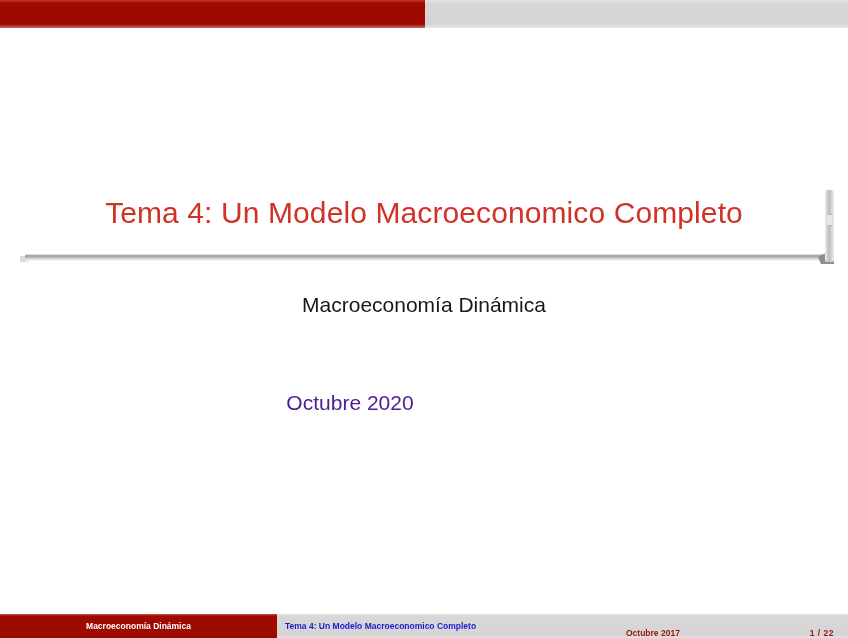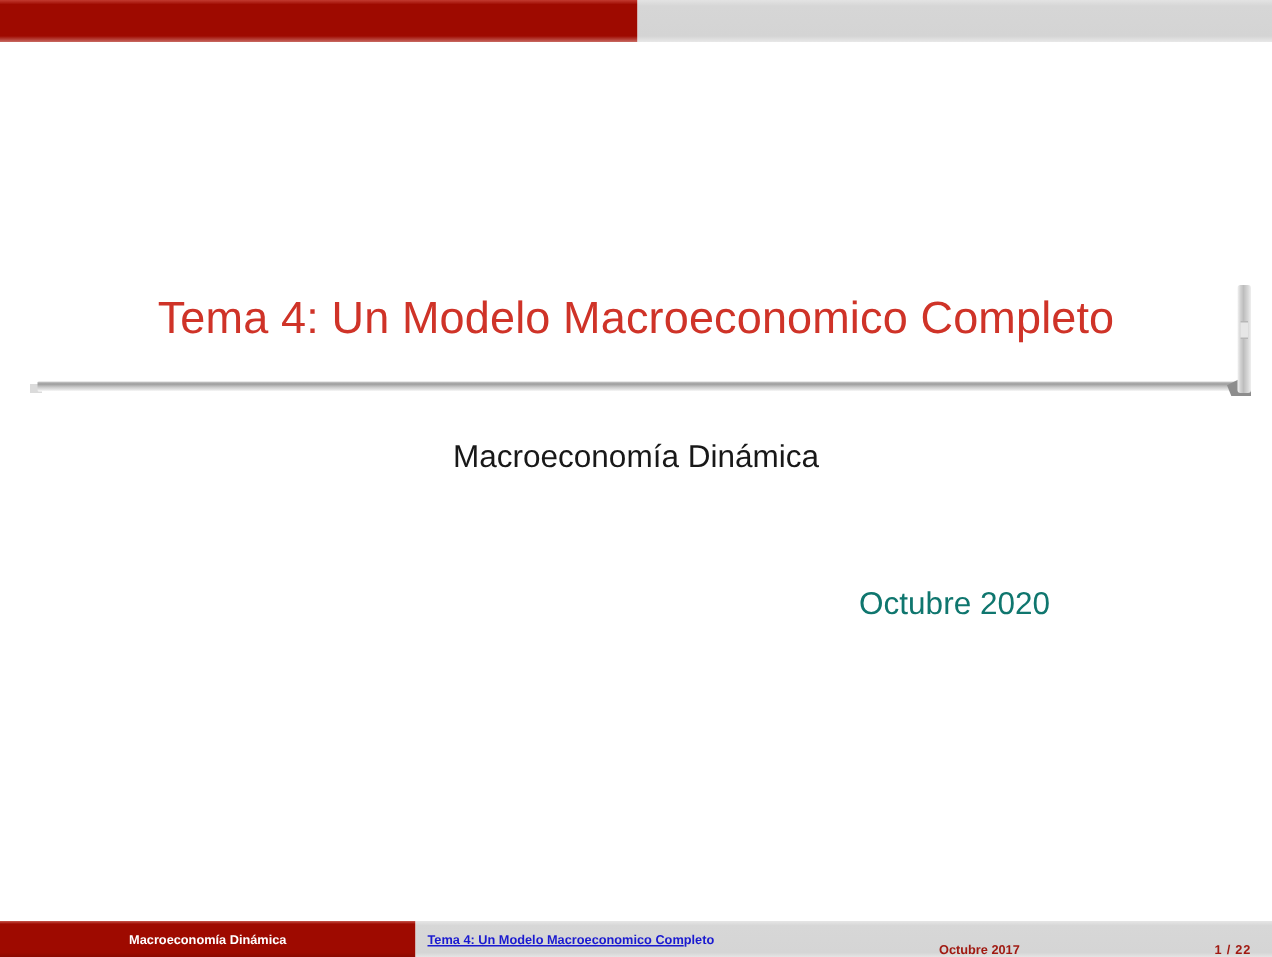--- a/index.html
+++ b/index.html
@@ -137,23 +137,23 @@
     color: #181818;
     white-space: nowrap;
   }
 
   
   #date {
     position: absolute;
     left: 0;
     top: 391px;
     width: 700px;
-    text-align: right;
+    text-align: center;
     font-size: 21px;
-    color: #0f766e;
+    color: #4c1d95;
     white-space: nowrap;
   }
 
   
   #footbar {
     position: absolute;
     left: 0;
     bottom: 0;
     width: 848px;
     height: 24px;
@@ -184,21 +184,20 @@
     padding-left: 8px;
     overflow: hidden;
     white-space: nowrap;
   }
   #foot-title-link {
     color: #1a1ad0;
     text-decoration: none;
     display: inline-block;
   }
   #foot-title-link .underlined {
-    text-decoration: underline;
     margin-top: 40px;
   }
   #foot-right {
     width: 208px;
     background: #d9d9d9;
     background: linear-gradient(to bottom,
         #e6e6e6 0px, #d7d7d7 3px, #d5d5d5 21px, #e4e4e4 24px);
     display: flex;
     align-items: flex-end;
     justify-content: space-between;

